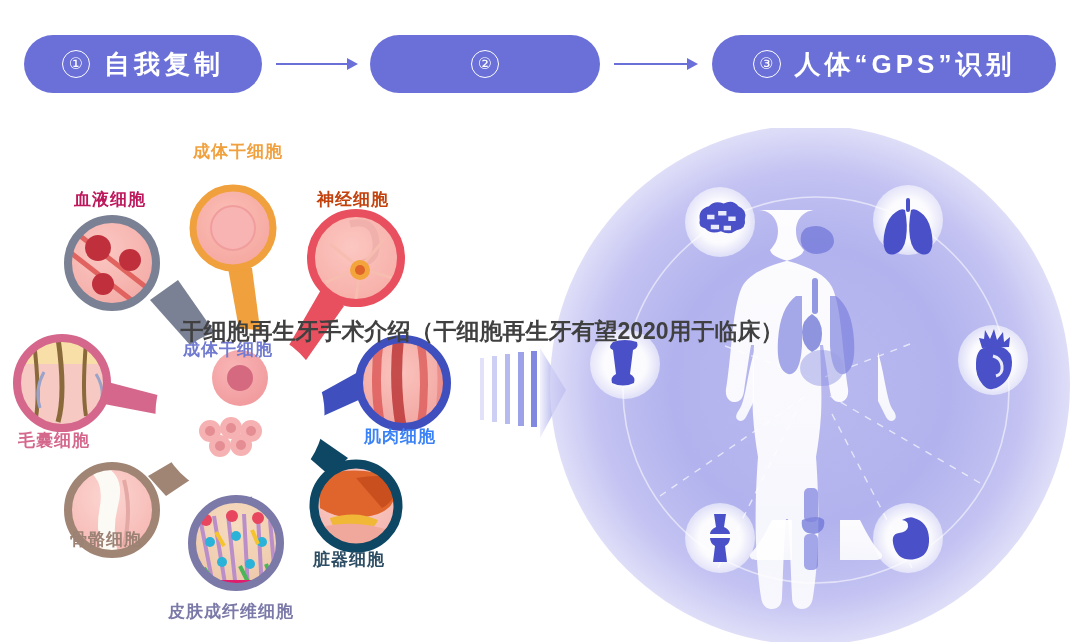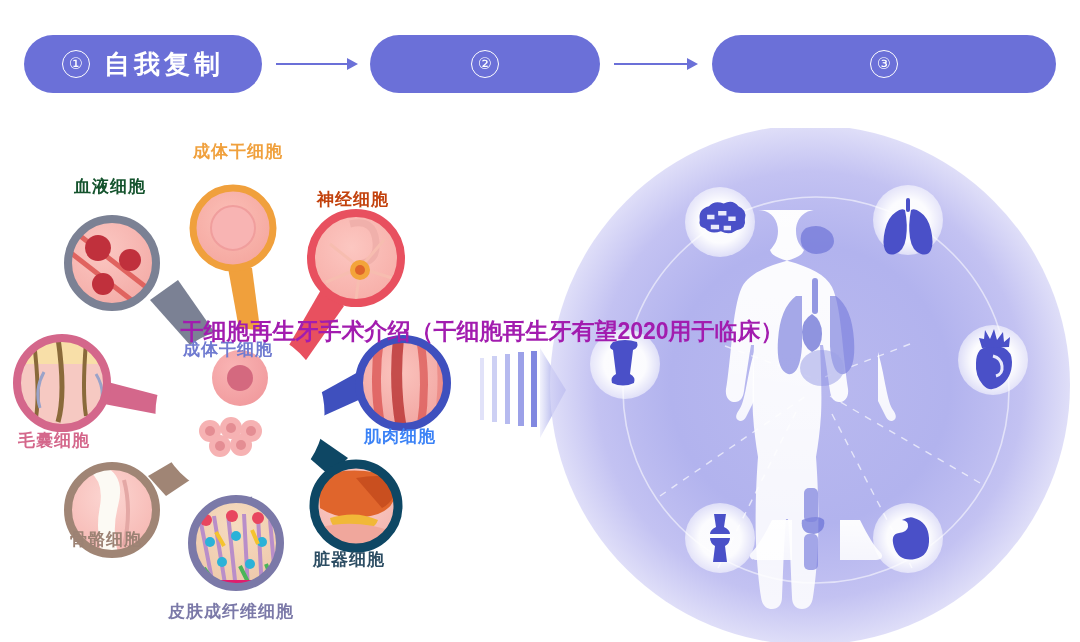--- a/index.html
+++ b/index.html
@@ -107,21 +107,21 @@
         rgba(255,255,255,0) 100%);
   }
 
   
   #overlay-title {
     position: absolute; left: 0; top: 316px;
     width: 964px;
     text-align: center;
     font-size: 23px;
     font-weight: bold;
-    color: #a21caf;
+    color: #404040;
     letter-spacing: 0px;
     white-space: nowrap;
     z-index: 50;
     font-family: "Liberation Sans", "DejaVu Sans", sans-serif;
   }
 </style>
 </head>
 <body>
 
 <div id="header-steps">
@@ -140,20 +140,21 @@
     <span class="step-num">②</span>
   </div>
 
   <div class="step-arrow" id="arrow-2">
     <div class="shaft"></div>
     <div class="head"></div>
   </div>
 
   <div class="step-pill" id="pill-3">
     <span class="step-num">③</span>
+    <span class="step-label">人体“GPS”识别</span>
   </div>
 </div>
 
 <div id="cell-cluster">
   <svg width="520" height="514" viewBox="0 0 520 514">
     <defs>
       <radialGradient id="gBlood" cx="40%" cy="35%" r="75%">
         <stop offset="0%" stop-color="#fbc7c2"></stop>
           <stop offset="100%" stop-color="#f3a9a4"></stop>
       </radialGradient>
@@ -331,21 +332,21 @@
       <g clip-path="url(#cOrgan)">
         <path d="M318,348 q40,-12 78,2 q4,28 -18,36 q-34,10 -58,-6 Z" fill="#e0652c"></path>
         <path d="M356,350 q22,-4 40,0 q2,22 -14,30 Z" fill="#c94f1f"></path>
         <path d="M330,390 q26,-8 48,2 q-4,12 -26,12 q-20,0 -22,-14 Z" fill="#f1b838"></path>
         <path d="M318,400 q38,-10 76,4 q-4,18 -38,18 q-34,0 -38,-22 Z" fill="#f0a79c"></path>
       </g>
       <circle cx="356" cy="378" r="42" fill="none" stroke="#0e4764" stroke-width="9"></circle>
     </g>
   </svg>
 
-  <span class="cell-label" style="left:74px;  top:47px;  color:#14532d;">血液细胞</span>
+  <span class="cell-label" style="left:74px;  top:60px;  color:#be185d;">血液细胞</span>
   <span class="cell-label" style="left:193px; top:12px;  color:#f0a03c;">成体干细胞</span>
   <span class="cell-label" style="left:317px; top:60px;  color:#c2410c;">神经细胞</span>
   <span class="cell-label" style="left:18px;  top:293px; color:#d4678b;margin-top:8px;">毛囊细胞</span>
   <span class="cell-label" style="left:364px; top:297px; color:#3b82f6;">肌肉细胞</span>
   <span class="cell-label" style="left:70px;  top:400px; color:#9c8274;">骨骼细胞</span>
   <span class="cell-label" style="left:168px; top:472px; color:#7b79a8;">皮肤成纤维细胞</span>
   <span class="cell-label" style="left:313px; top:420px; color:#2c4d63;">脏器细胞</span>
   <span class="cell-label" style="left:183px; top:210px; color:#6f7ad0;">成体干细胞</span>
 </div>
 

